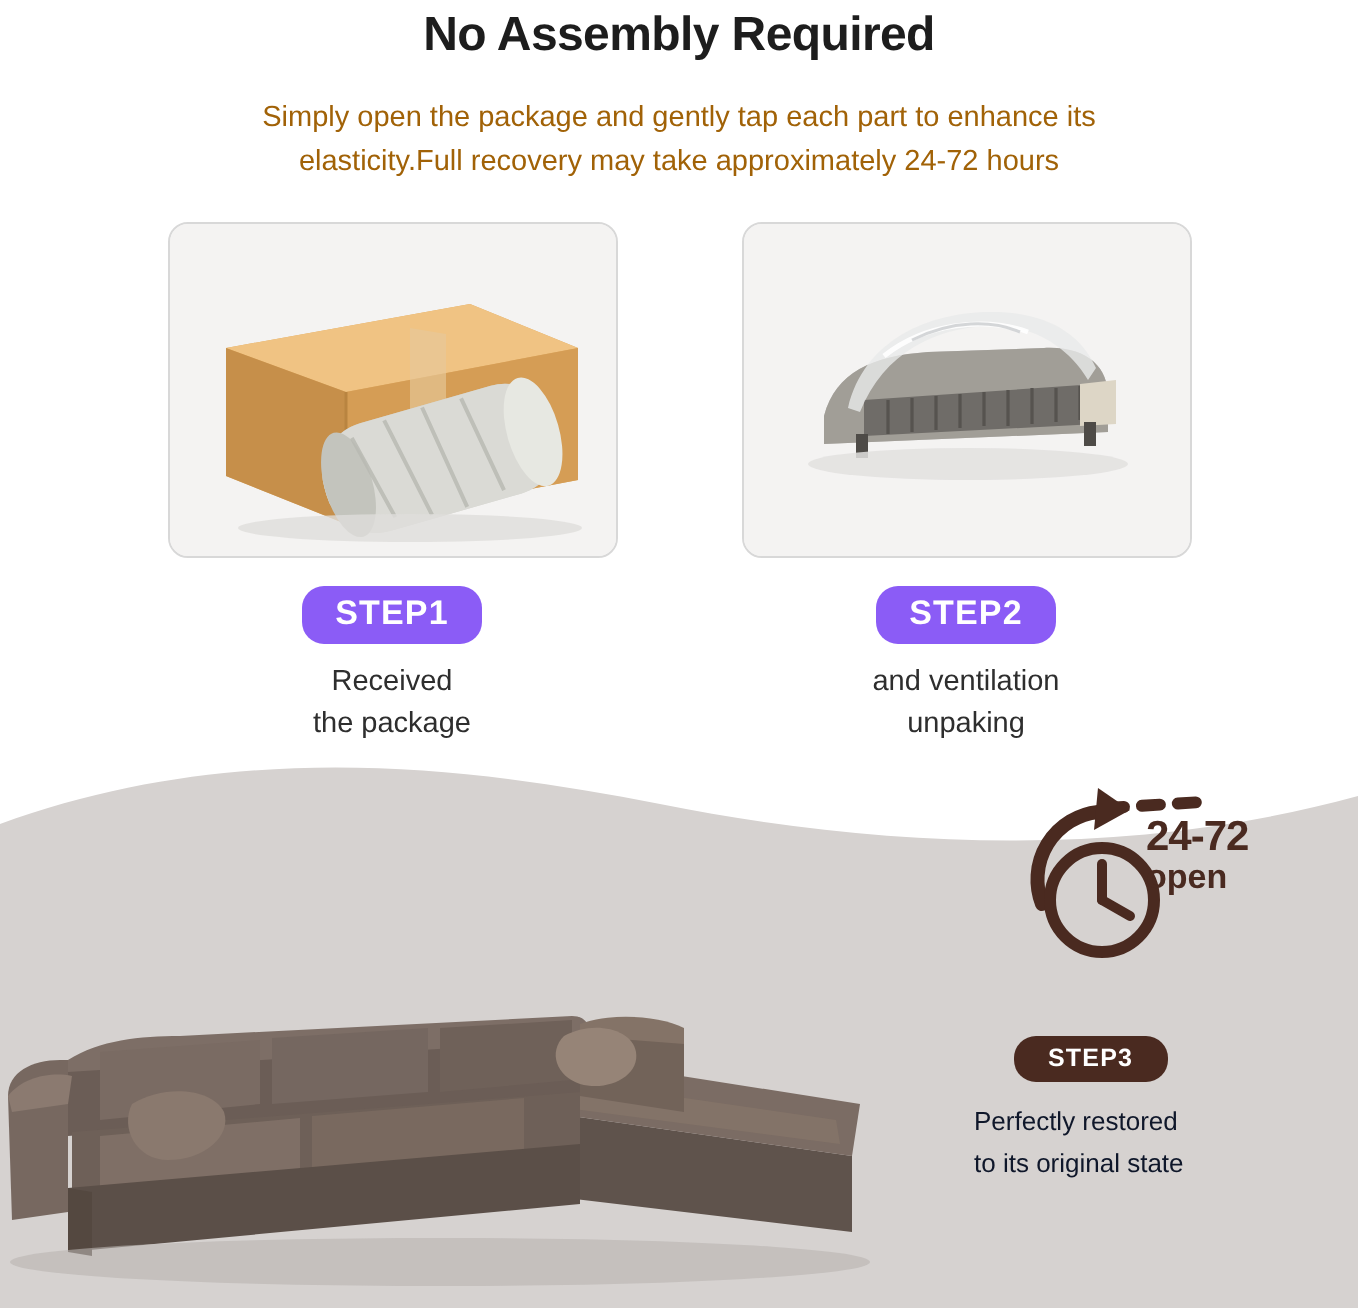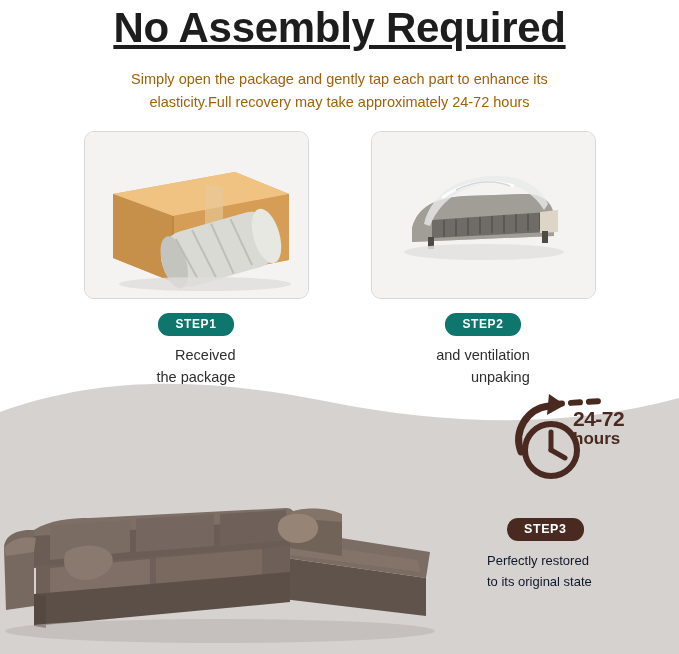--- a/index.html
+++ b/index.html
@@ -18,27 +18,26 @@
   .page {
     position: relative;
     width: 679px;
     height: 654px;
     overflow: hidden;
   }
 
   
   .headline {
     text-align: center;
-    font-size: 42px;
+    font-size: 24px;
     font-weight: bold;
     letter-spacing: -0.3px;
     color: #1d1d1d;
     margin: 4px 0 16px 0;
     line-height: 1.15;
-    text-decoration: underline;
   }
   .subhead {
     text-align: center;
     font-size: 14.5px;
     color: #a16207;
     line-height: 1.55;
     margin: 10px auto 0 auto;
     width: 540px;
   }
 
@@ -61,32 +60,32 @@
     border: 1px solid #d8d8d8;
     border-radius: 10px;
     background: #f4f4f4;
     position: relative;
     overflow: hidden;
   }
 
   
   .badge {
     margin-top: 14px;
-    background: #0f766e;
+    background: #8b5cf6;
     color: #ffffff;
-    font-size: 12px;
+    font-size: 17px;
     font-weight: bold;
     letter-spacing: 0.6px;
     padding: 4px 17px 5px 17px;
     border-radius: 11px;
     display: inline-block;
   }
   .caption {
     margin-top: 9px;
-    text-align: right;
+    text-align: center;
     font-size: 14.5px;
     color: #2e2e2e;
     line-height: 1.5;
   }
 
   
   .bottom-scene {
     position: absolute;
     left: 0;
     top: 376px;
@@ -257,21 +256,21 @@
         <path d="M16 64 A34 34 0 0 1 44 18" fill="none" stroke="#4a2a20" stroke-width="7" stroke-linecap="round"></path>
         <path d="M48 16 L96 13" fill="none" stroke="#4a2a20" stroke-width="6" stroke-linecap="round" stroke-dasharray="9 9"></path>
         <polygon points="44,6 60,17 42,27" fill="#4a2a20"></polygon>
 
         <circle cx="46" cy="62" r="26" fill="none" stroke="#4a2a20" stroke-width="6"></circle>
         <line x1="46" y1="62" x2="46" y2="44" stroke="#4a2a20" stroke-width="5" stroke-linecap="round"></line>
         <line x1="46" y1="62" x2="60" y2="70" stroke="#4a2a20" stroke-width="5" stroke-linecap="round"></line>
       </svg>
       <div class="clock-text">
         <span class="big">24-72</span>
-        <span class="small">hours</span>
+        <span class="small">open</span>
       </div>
     </div>
 
     <div class="step3-badge">STEP3</div>
     <div class="step3-caption">
       <div>Perfectly restored</div>
       <div>to its original state</div>
     </div>
 
     <div class="sofa-holder">

